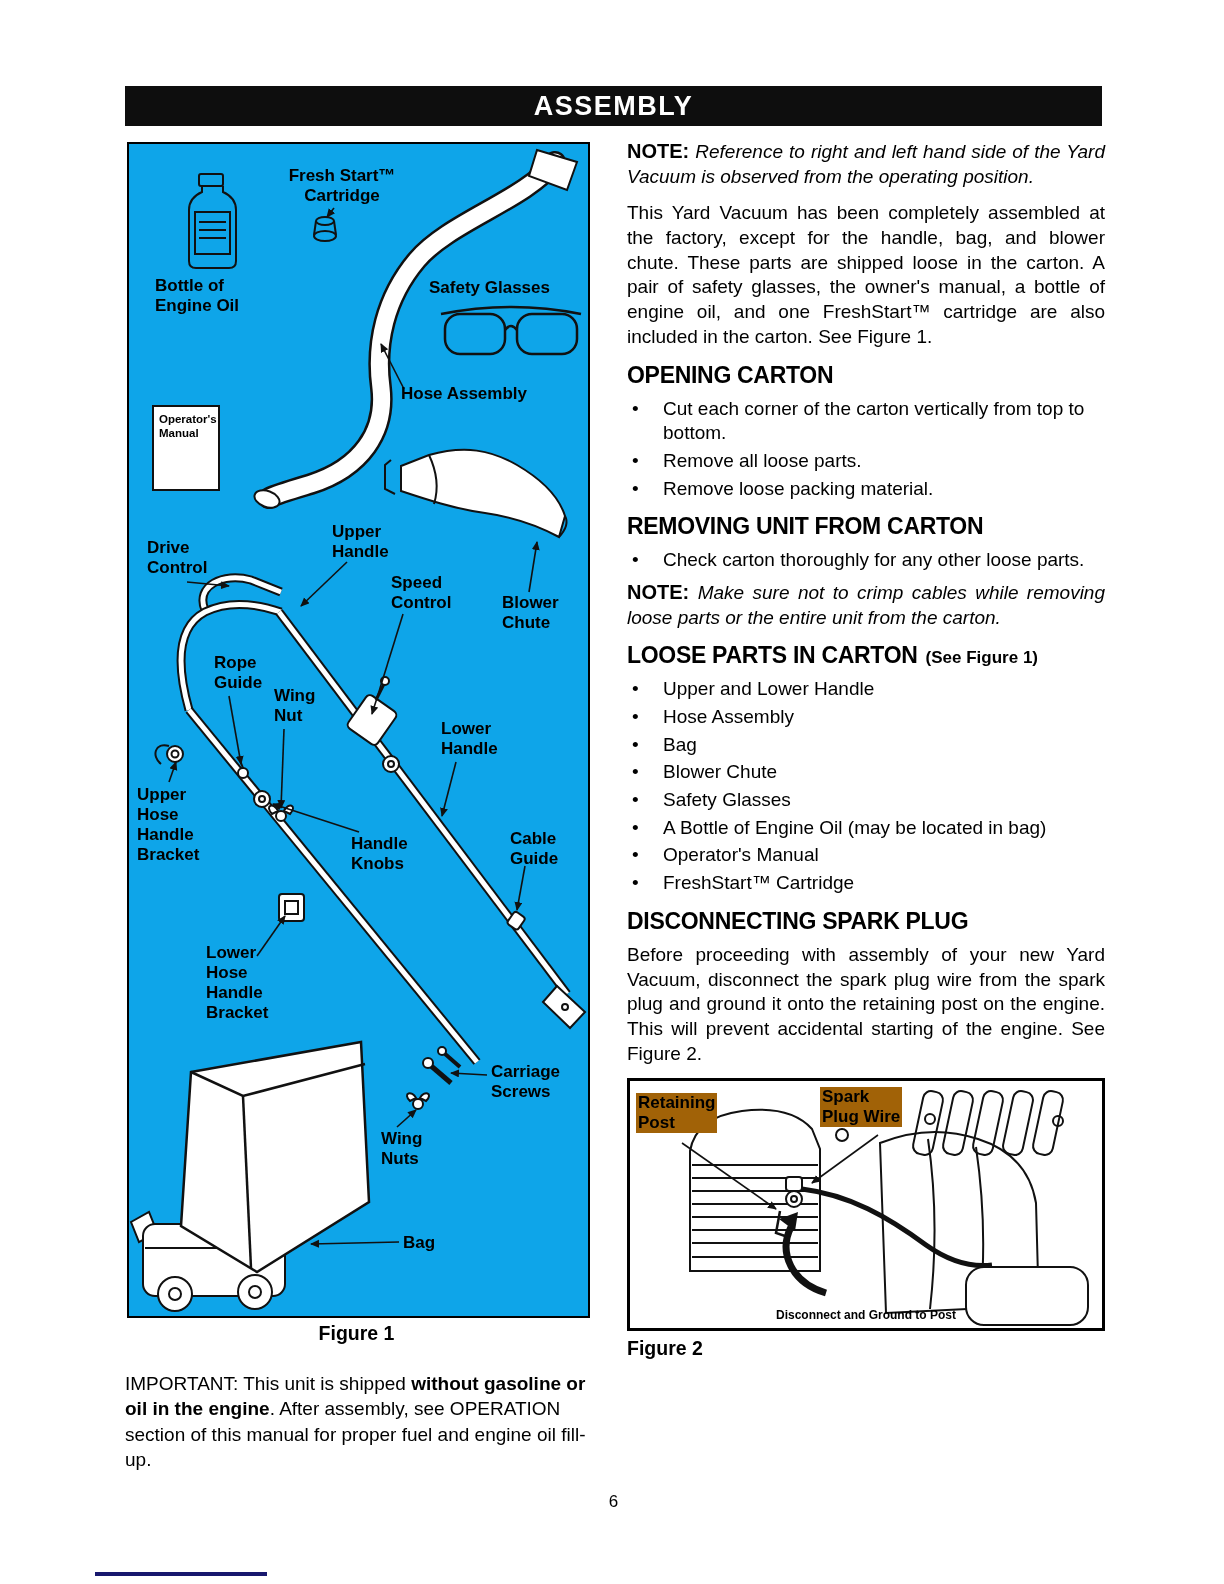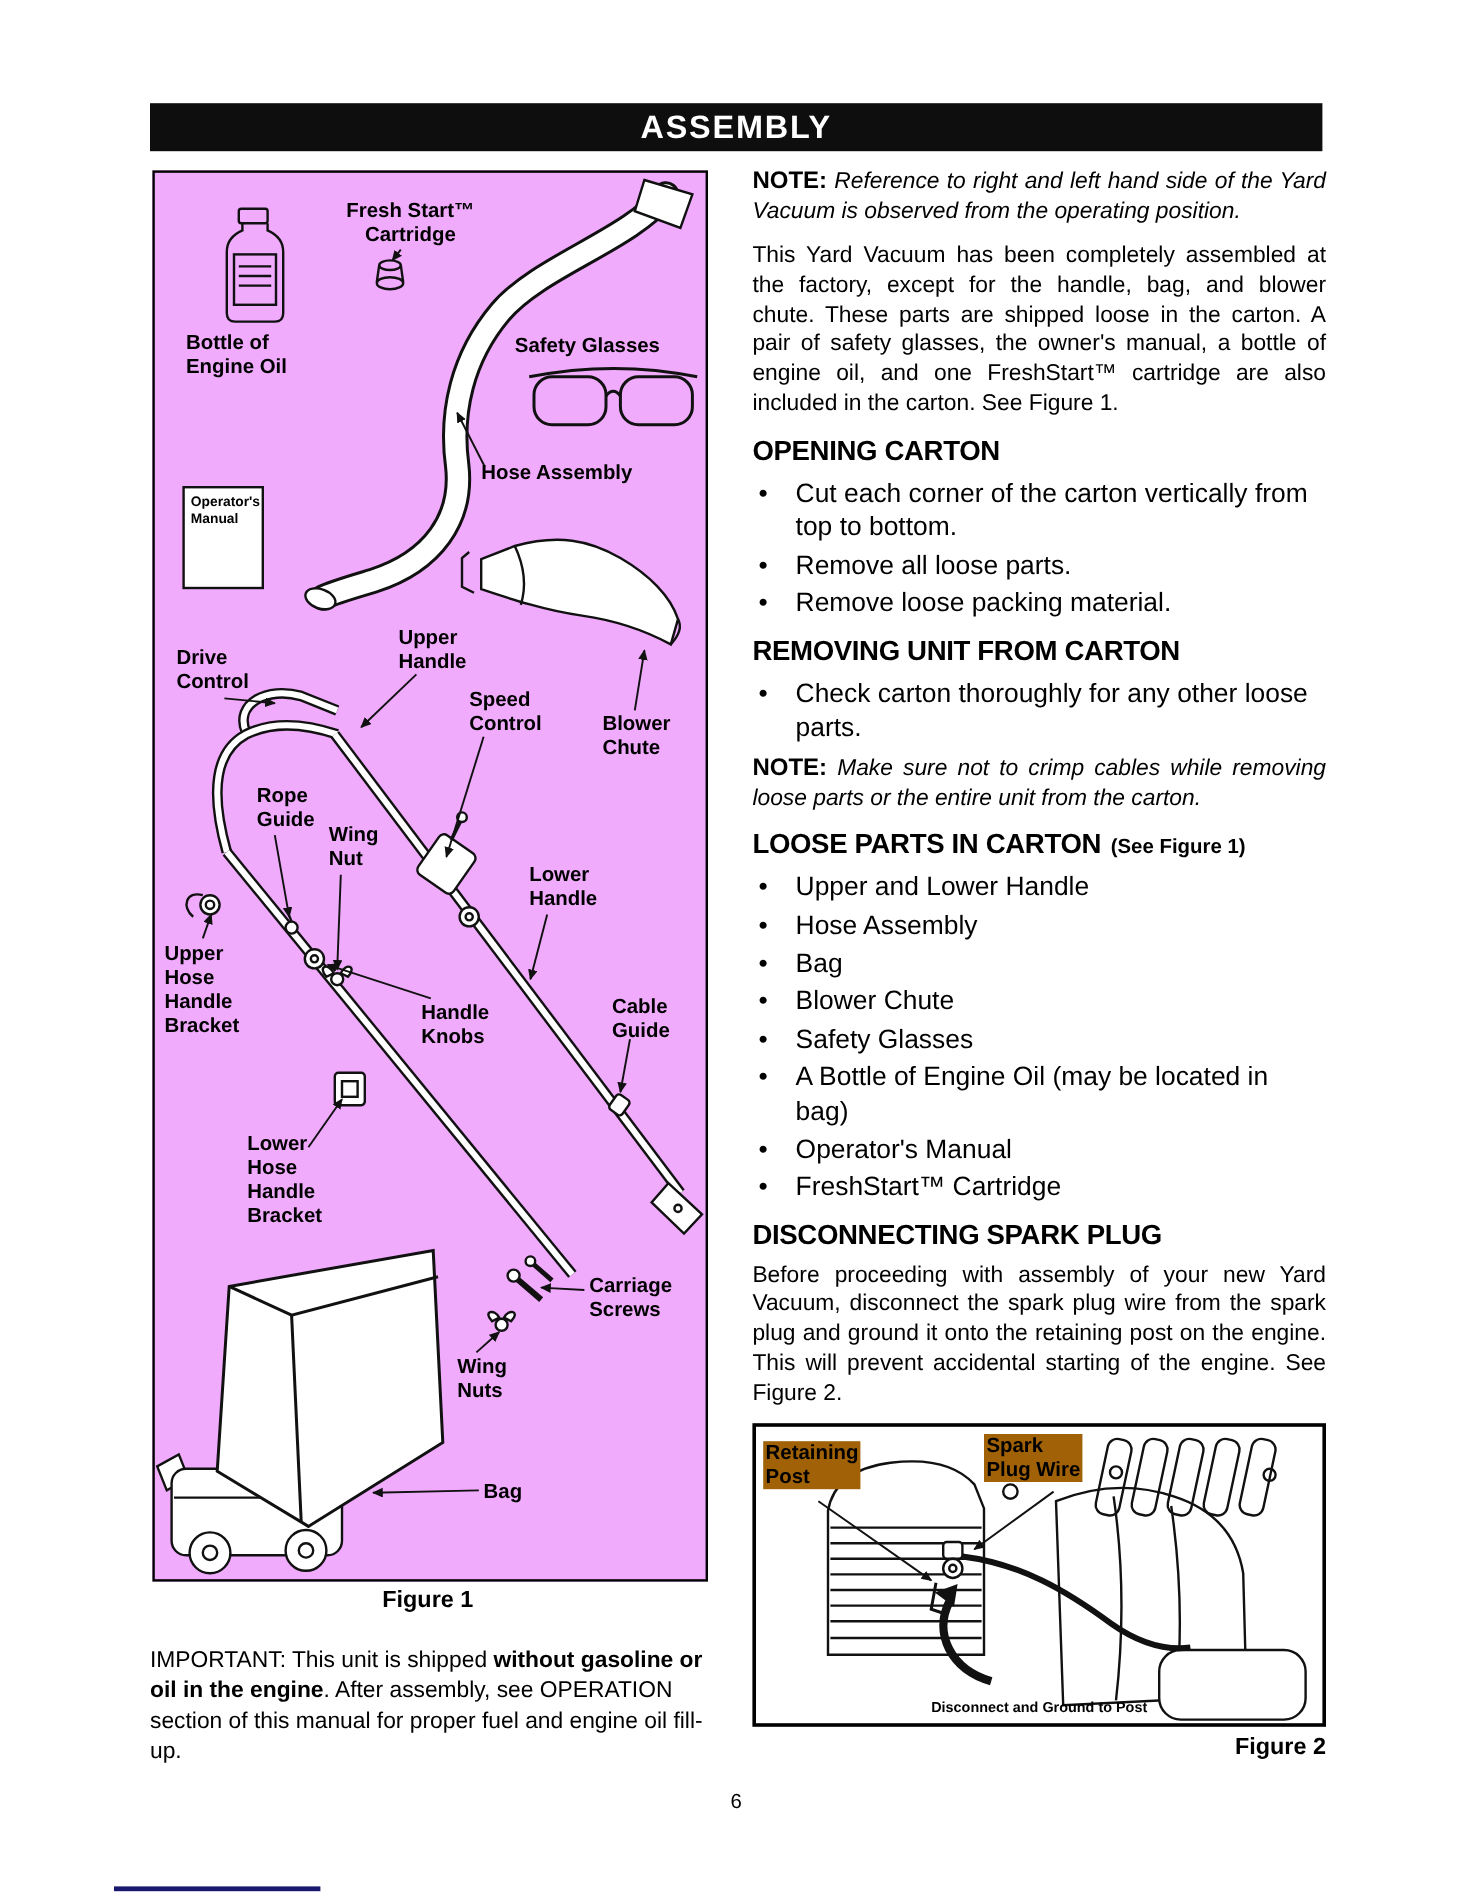--- a/index.html
+++ b/index.html
@@ -5,44 +5,44 @@
   html,body{margin:0;padding:0;background:#fff;}
   .page{position:relative;width:1224px;height:1584px;background:#fff;color:#000;
         font-family:"Liberation Sans", sans-serif;overflow:hidden;}
 
   
   .header-bar{position:absolute;left:125px;top:86px;width:977px;height:40px;background:#0e0e0e;
       display:flex;align-items:center;justify-content:center;}
   .header-bar span{color:#fff;font-weight:bold;font-size:27px;letter-spacing:1.5px;}
 
   
-  .fig1-box{position:absolute;left:127px;top:142px;width:459px;height:1172px;border:2px solid #000;background:#f0abfc;}
+  .fig1-box{position:absolute;left:127px;top:142px;width:459px;height:1172px;border:2px solid #000;background:#0ea5e9;}
   .fig1-box svg{position:absolute;left:0;top:0;}
   .fig-label{position:absolute;font-weight:bold;font-size:17px;line-height:1.18;white-space:pre-line;color:#000;}
   .ctr{text-align:center;}
   .tiny{font-size:11.5px;line-height:1.25;}
   .fig1-caption{position:absolute;left:127px;top:1322px;width:459px;text-align:center;font-weight:bold;font-size:19.5px;}
   .important{position:absolute;left:125px;top:1352px;width:474px;font-size:19px;line-height:1.33;}
 
   
   .rcol{position:absolute;left:627px;top:138px;width:478px;}
   .rcol p{margin:0 0 12px;font-size:19px;line-height:1.3;text-align:justify;}
   .rcol p.note b{font-size:20px;font-style:normal;}
   .rcol p.note i{font-style:italic;}
   .rcol h2{margin:12px 0 8px;font-size:23px;font-weight:bold;letter-spacing:-0.3px;}
   .rcol h2 .suffix{font-size:17px;margin-left:8px;letter-spacing:0;}
   .rcol ul{list-style:none;margin:0 0 6px;padding:0;}
-  .rcol li{position:relative;font-size:22px;line-height:1.3;padding-left:36px;margin-bottom:3px;}
+  .rcol li{position:relative;font-size:19px;line-height:1.3;padding-left:36px;margin-bottom:3px;}
   .rcol li::before{content:"\2022";position:absolute;left:5px;}
 
   
   .fig2{position:relative;border:3px solid #000;height:247px;margin-top:4px;background:#fff;box-sizing:content-box;}
   .fig2 .fig-label{background:#a16207;padding:0 2px;}
   .fig2-disconnect{position:absolute;left:0;right:0;bottom:6px;text-align:center;font-weight:bold;font-size:12px;}
-  .fig2-caption{text-align:right;font-weight:bold;font-size:19.5px;margin-top:6px;}
+  .fig2-caption{text-align:left;font-weight:bold;font-size:19.5px;margin-top:6px;}
 
   .pageno{position:absolute;left:125px;top:1492px;width:977px;text-align:center;font-size:17px;}
   .footer-rule{position:absolute;left:95px;top:1572px;width:172px;height:4px;background:#18186e;}
 </style>
 </head>
 <body>
 
 <div class="page">
 
   <div class="header-bar">

